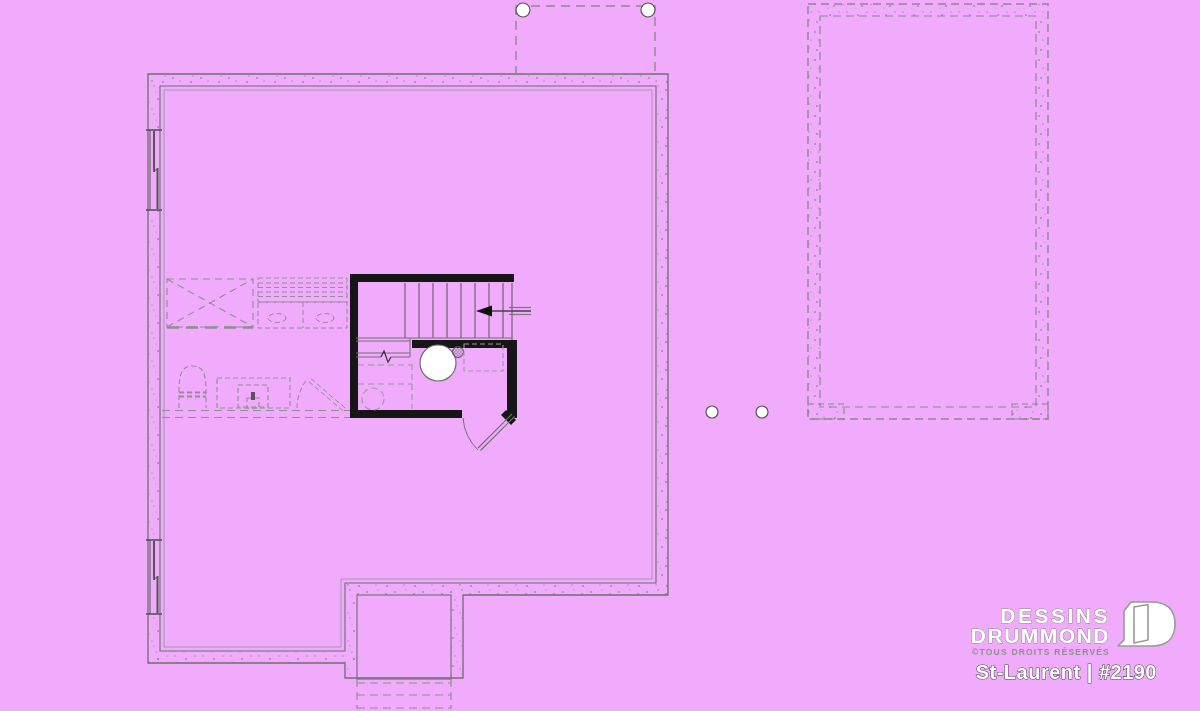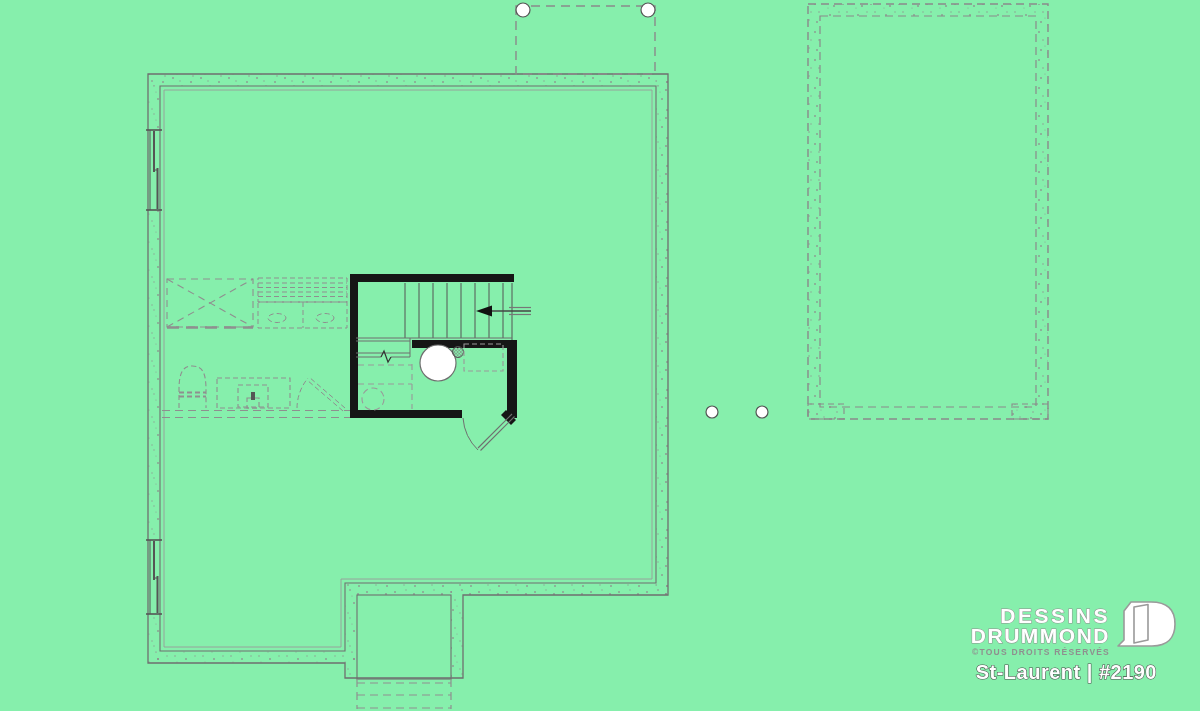--- a/index.html
+++ b/index.html
@@ -1,16 +1,16 @@
 <!DOCTYPE html>
 <html><head>
 <meta charset="utf-8">
 <style>
   html,body{margin:0;padding:0;background:#ffffff;}
-  #stage{position:relative;width:1200px;height:711px;background:#86efac;overflow:hidden;
+  #stage{position:relative;width:1200px;height:711px;background:#f0abfc;overflow:hidden;
          font-family:"Liberation Sans", sans-serif;}
   svg text{font-family:"Liberation Sans", sans-serif;}
 </style>
 </head>
 <body>
 
 <div id="stage">
 <svg width="1200" height="711" viewBox="0 0 1200 711">
   <defs>
     <pattern id="stip" width="28" height="28" patternUnits="userSpaceOnUse">

